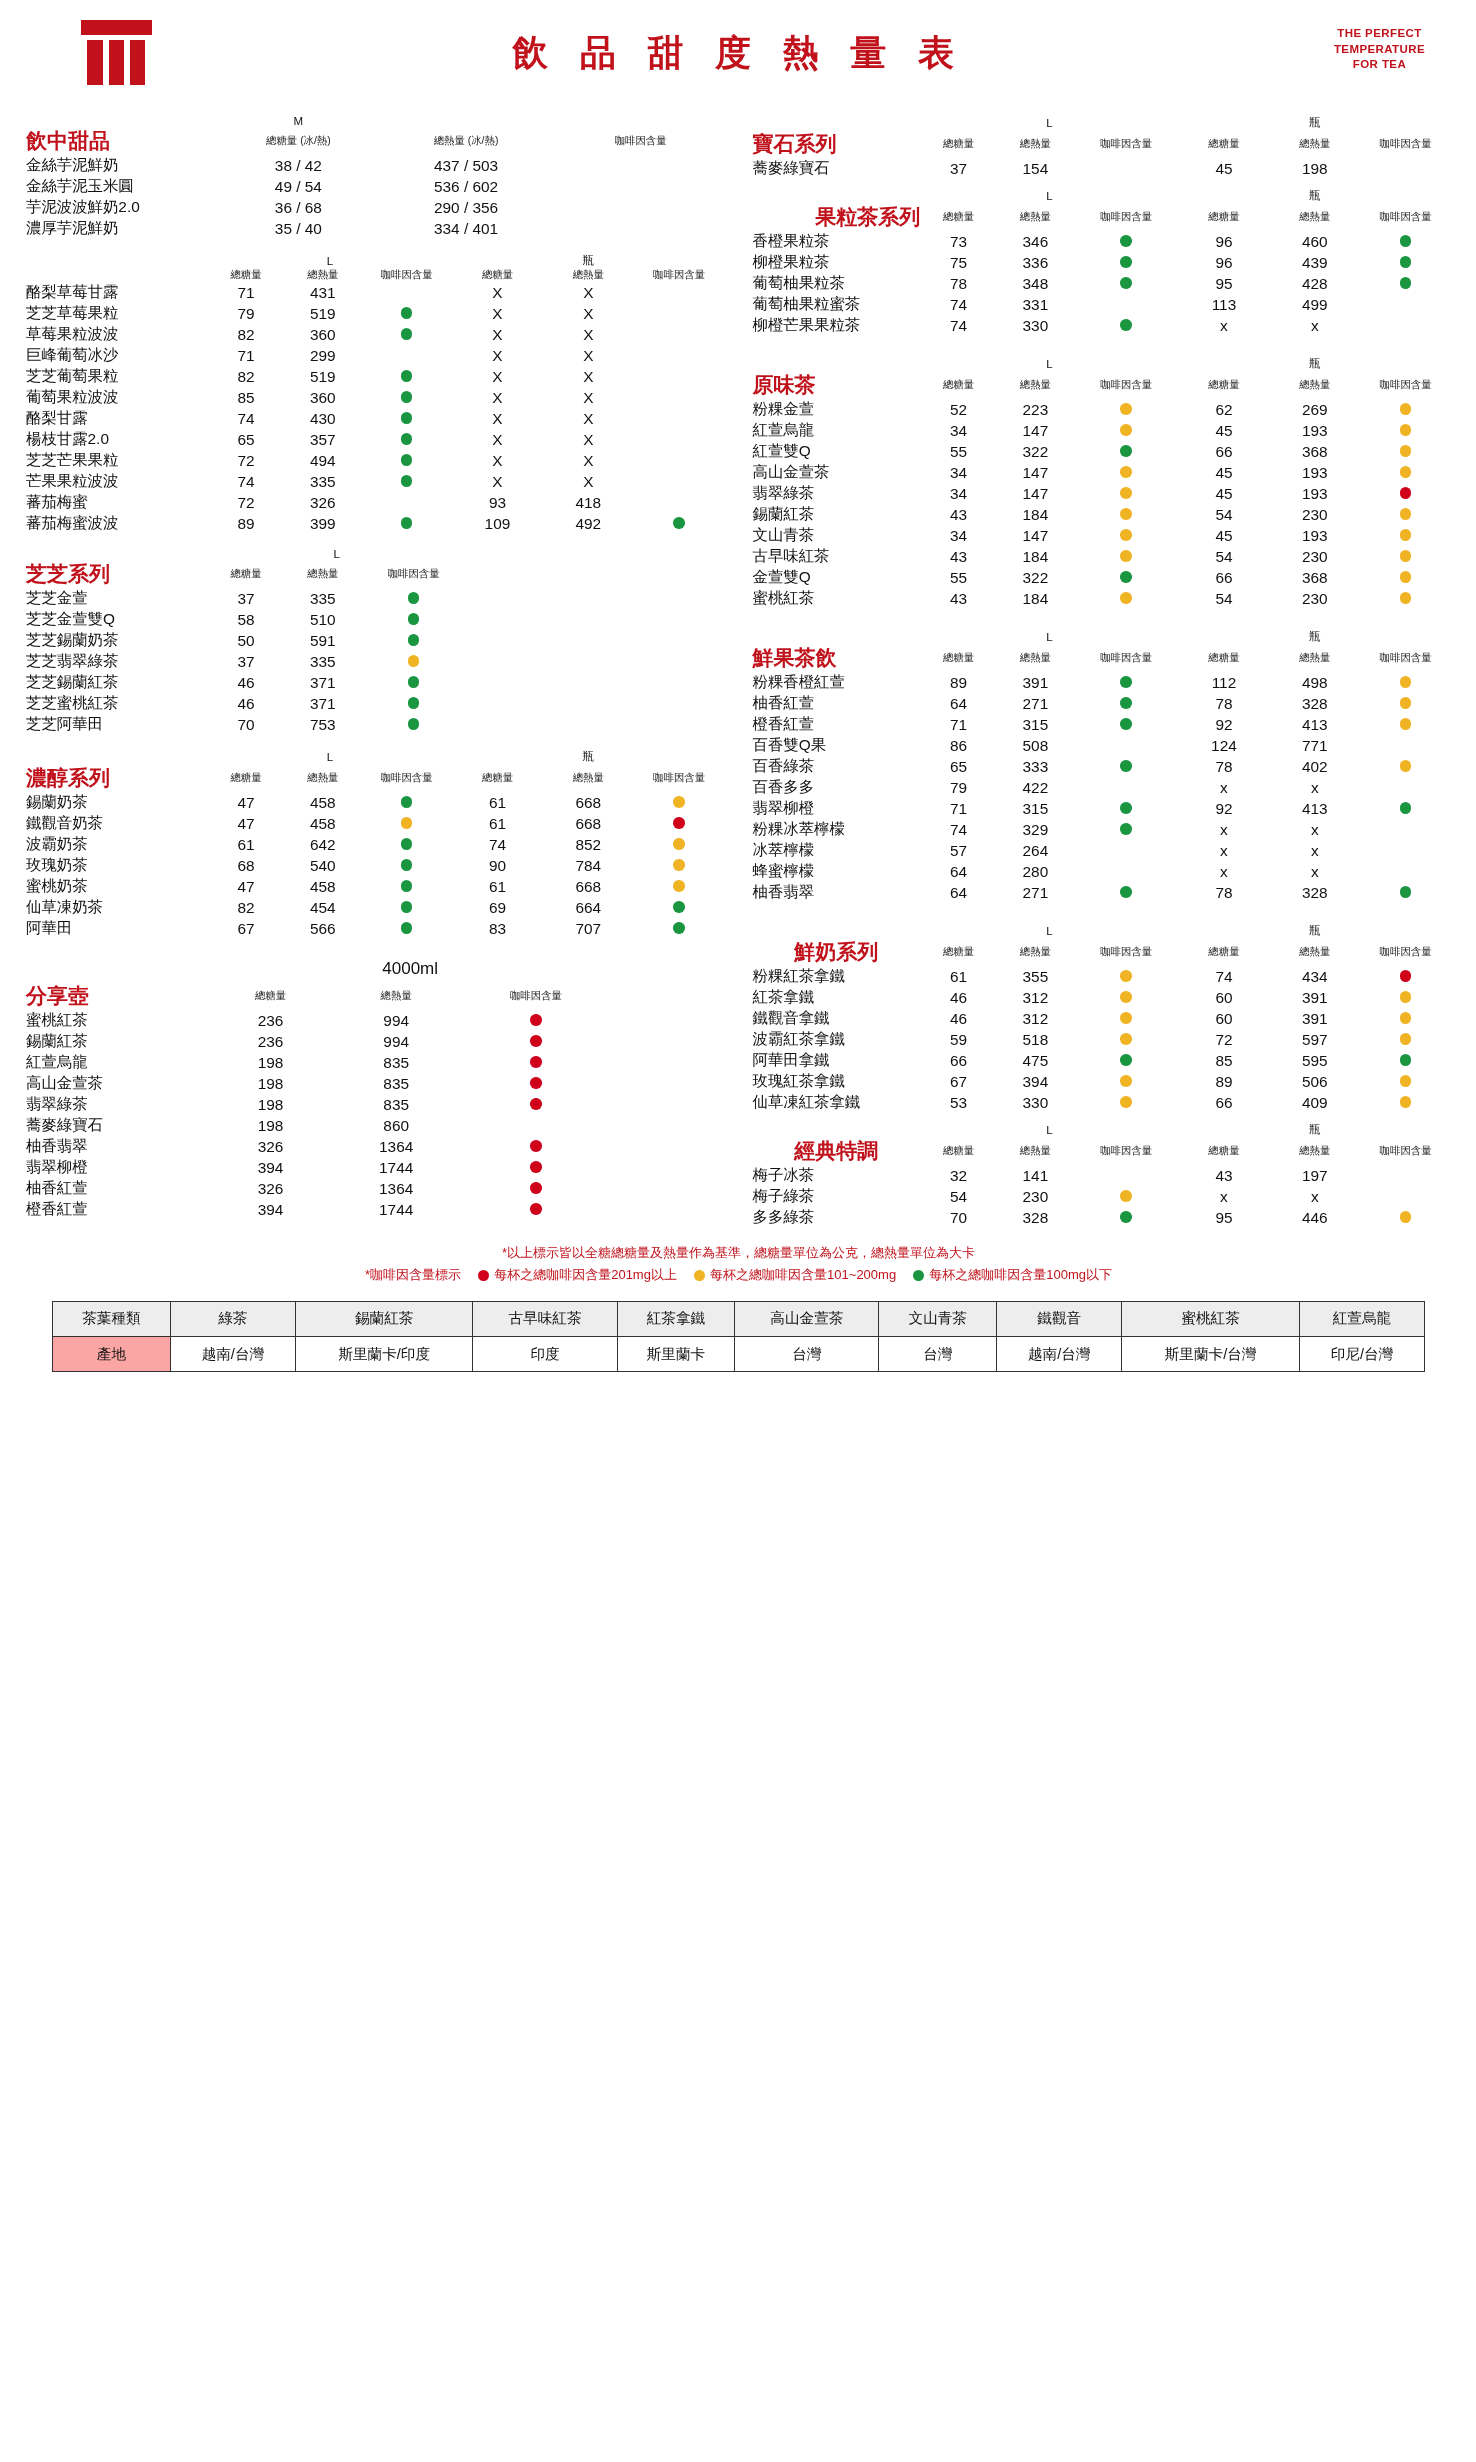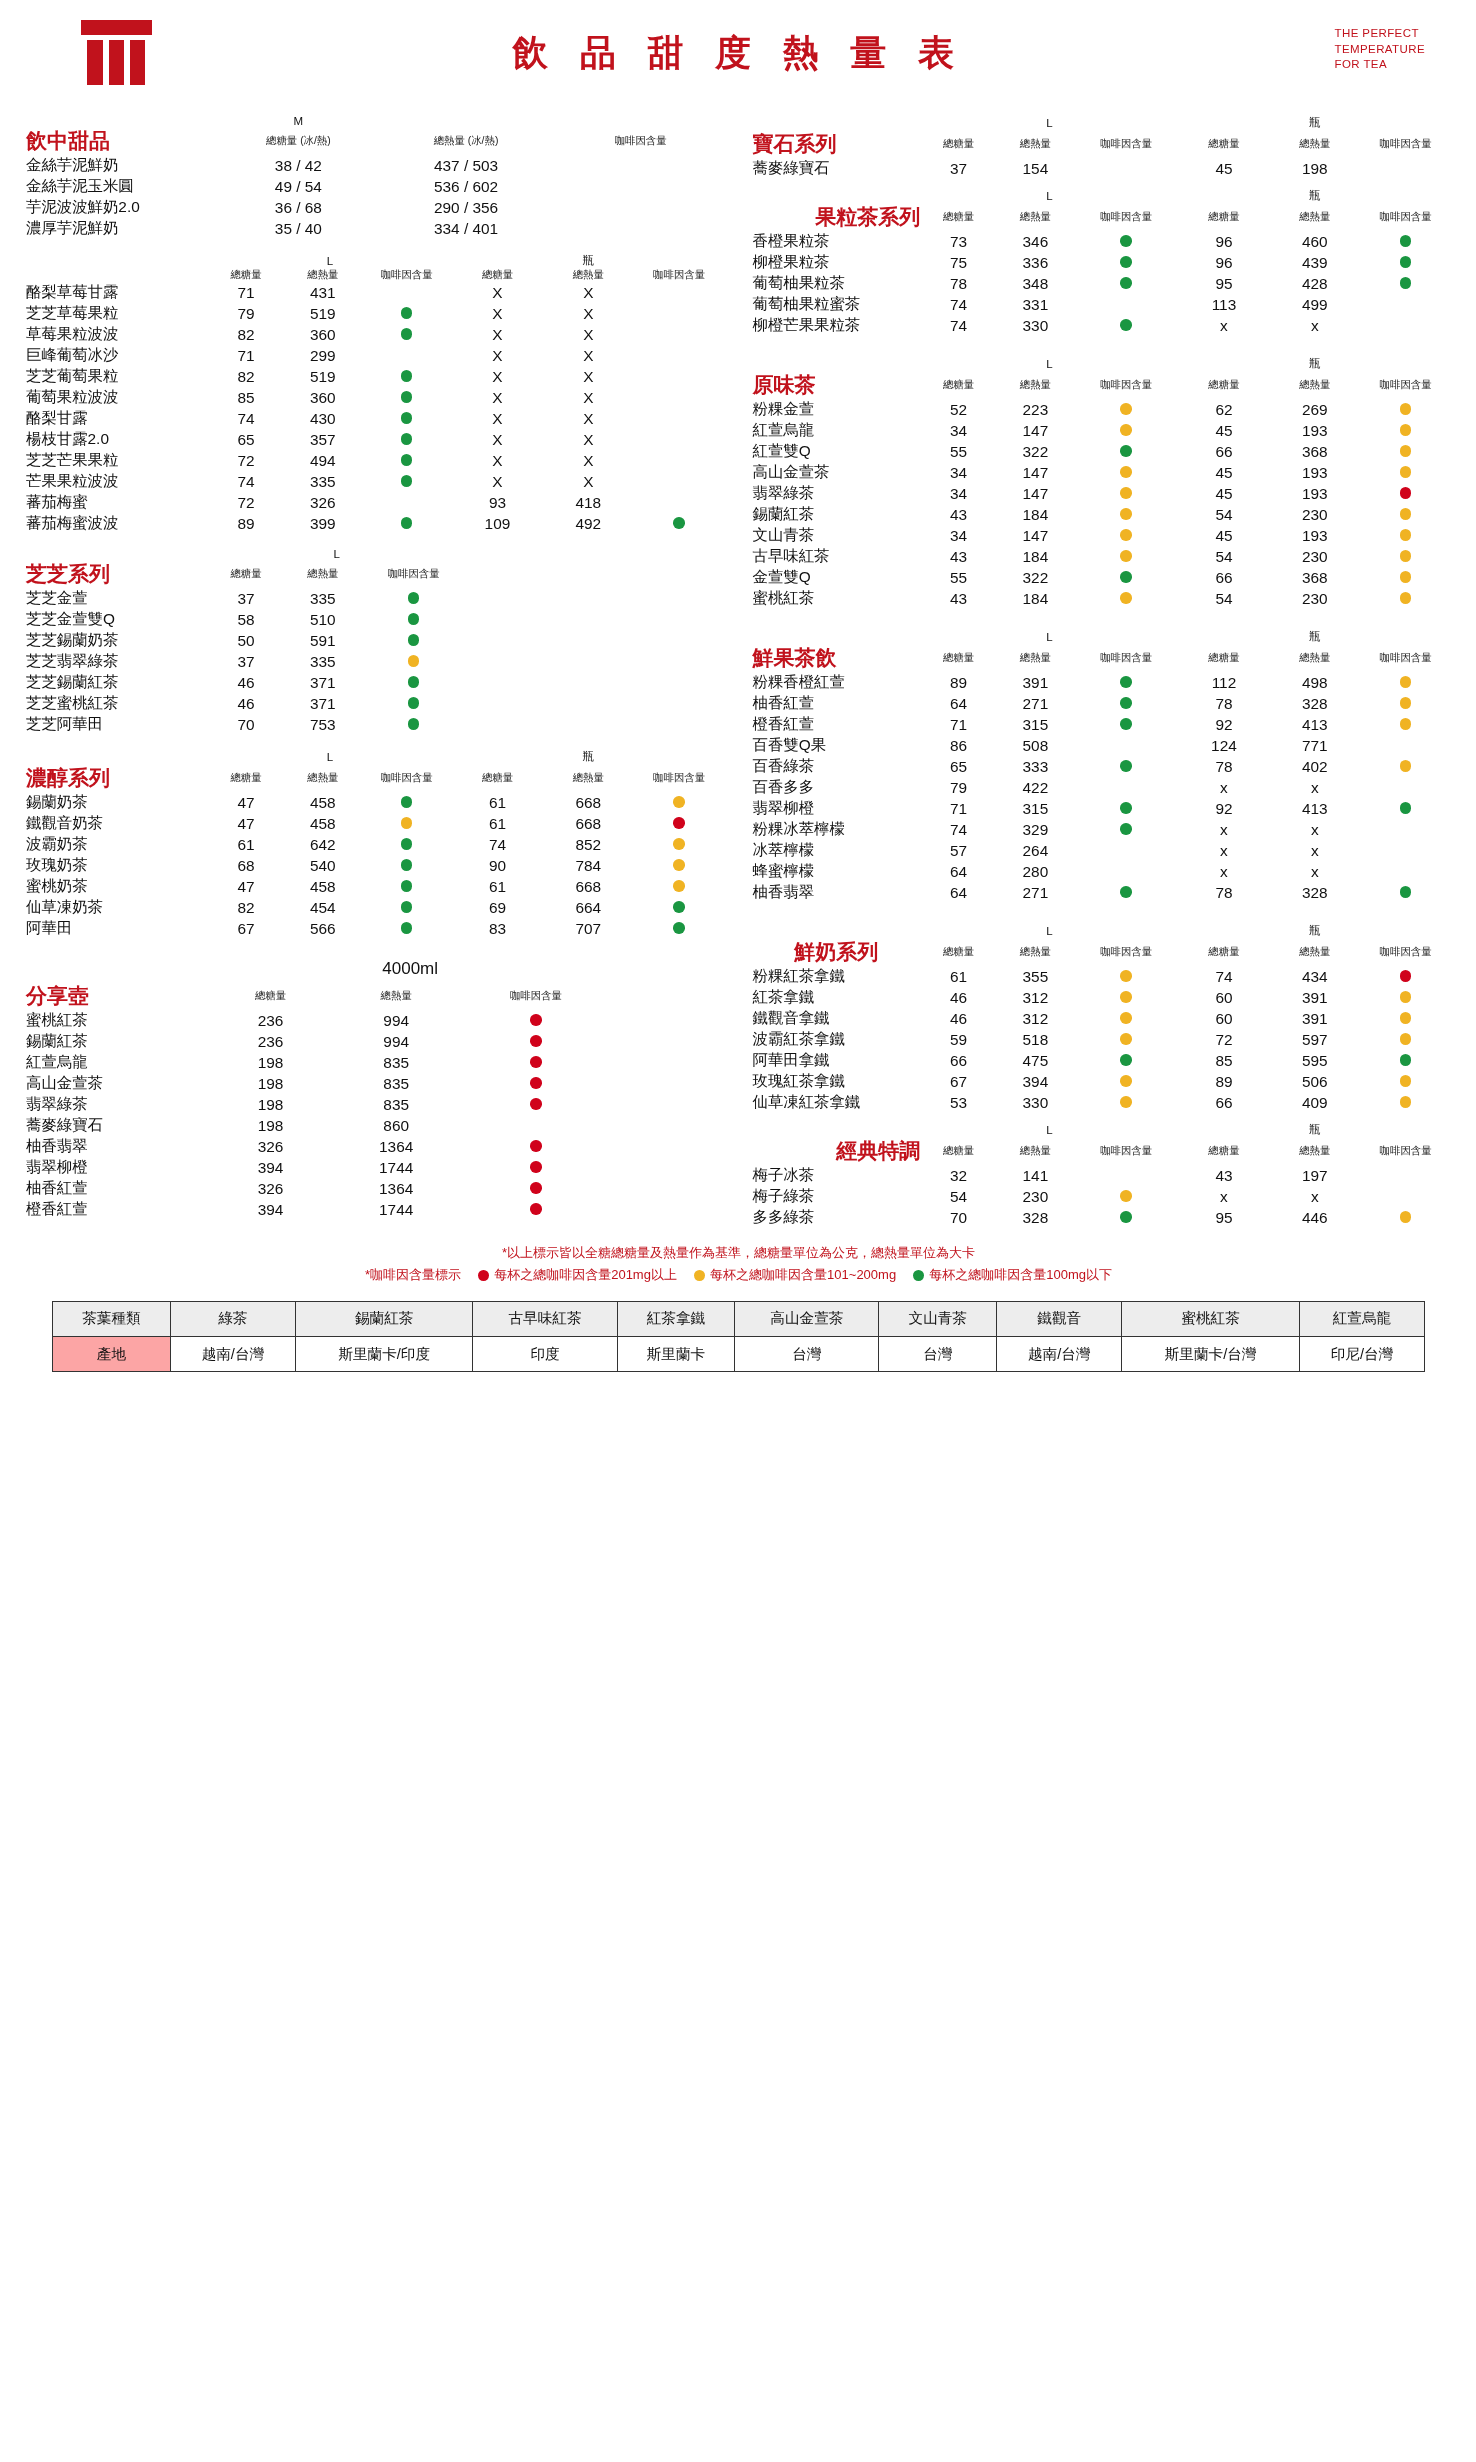--- a/index.html
+++ b/index.html
@@ -23,22 +23,22 @@
   .logo .top { left:0; top:0; width:71px; height:15.4px; }
   .logo .l1 { left: 6.2px; top: 20px; width: 15.4px; height: 45px; }
   .logo .l2 { left: 28px; top: 20px; width: 15.4px; height: 45px; }
   .logo .l3 { left: 49px; top: 20px; width: 15.4px; height: 45px; }
 
   .main-title {
     position:absolute; left: 0; right: 0; top: 29px; text-align:center;
     font-size: 36px; font-weight: bold; color:#c1121c; letter-spacing: 10.8px;
   }
   .brand-en {
-    position:absolute; right: 26px; top: 26px; text-align:left;
-    font-size: 11.5px; font-weight: normal; color:#c1121c; line-height: 1.35;
+    position:absolute; right: 26px; top: 26px; text-align:center;
+    font-size: 11.5px; font-weight: bold; color:#c1121c; line-height: 1.35;
     letter-spacing: 0.4px;
   }
 
   
   .cols { display:flex; gap: 0px; align-items: flex-start; }
   .col { width: 50%; position:relative; }
   .col-left { padding-right: 14px; }
   .col-right { padding-left: 14px; }
 
   .sec-title {
@@ -1037,21 +1037,21 @@
             <col style="width:13%">
             <col style="width:13%">
           </colgroup>
         <tbody>
             <tr>
           <td></td>
           <td colspan="3" class="hdr-top">L</td>
           <td colspan="3" class="hdr-top">瓶</td>
         </tr>
         <tr class="hdr-row">
-          <td style="text-align:right"><span class="sec-title">經典特調</span></td>
+          <td style="text-align:center"><span class="sec-title">經典特調</span></td>
           <td>總糖量</td>
           <td>總熱量</td>
           <td>咖啡因含量</td>
           <td>總糖量</td>
           <td>總熱量</td>
           <td>咖啡因含量</td>
         </tr>
         </tbody>
           <tbody id="classic-body">
             <tr>

